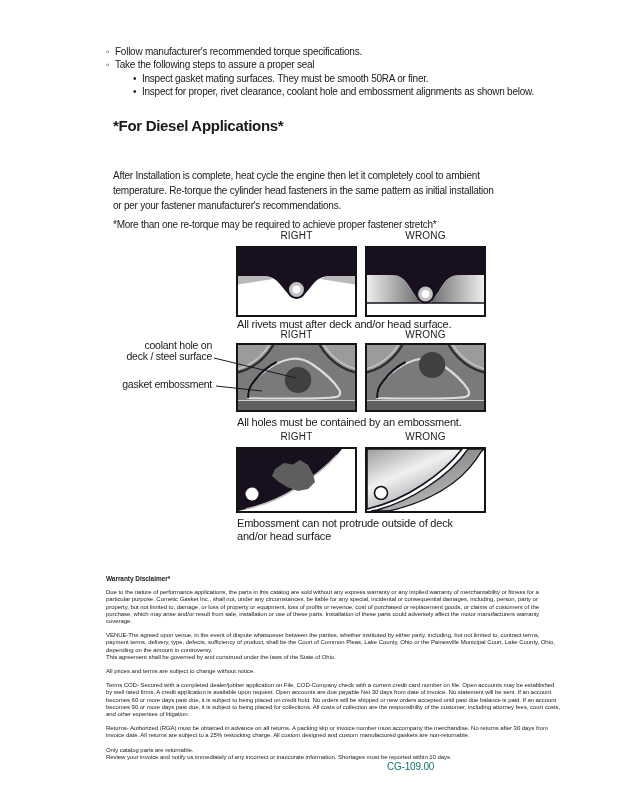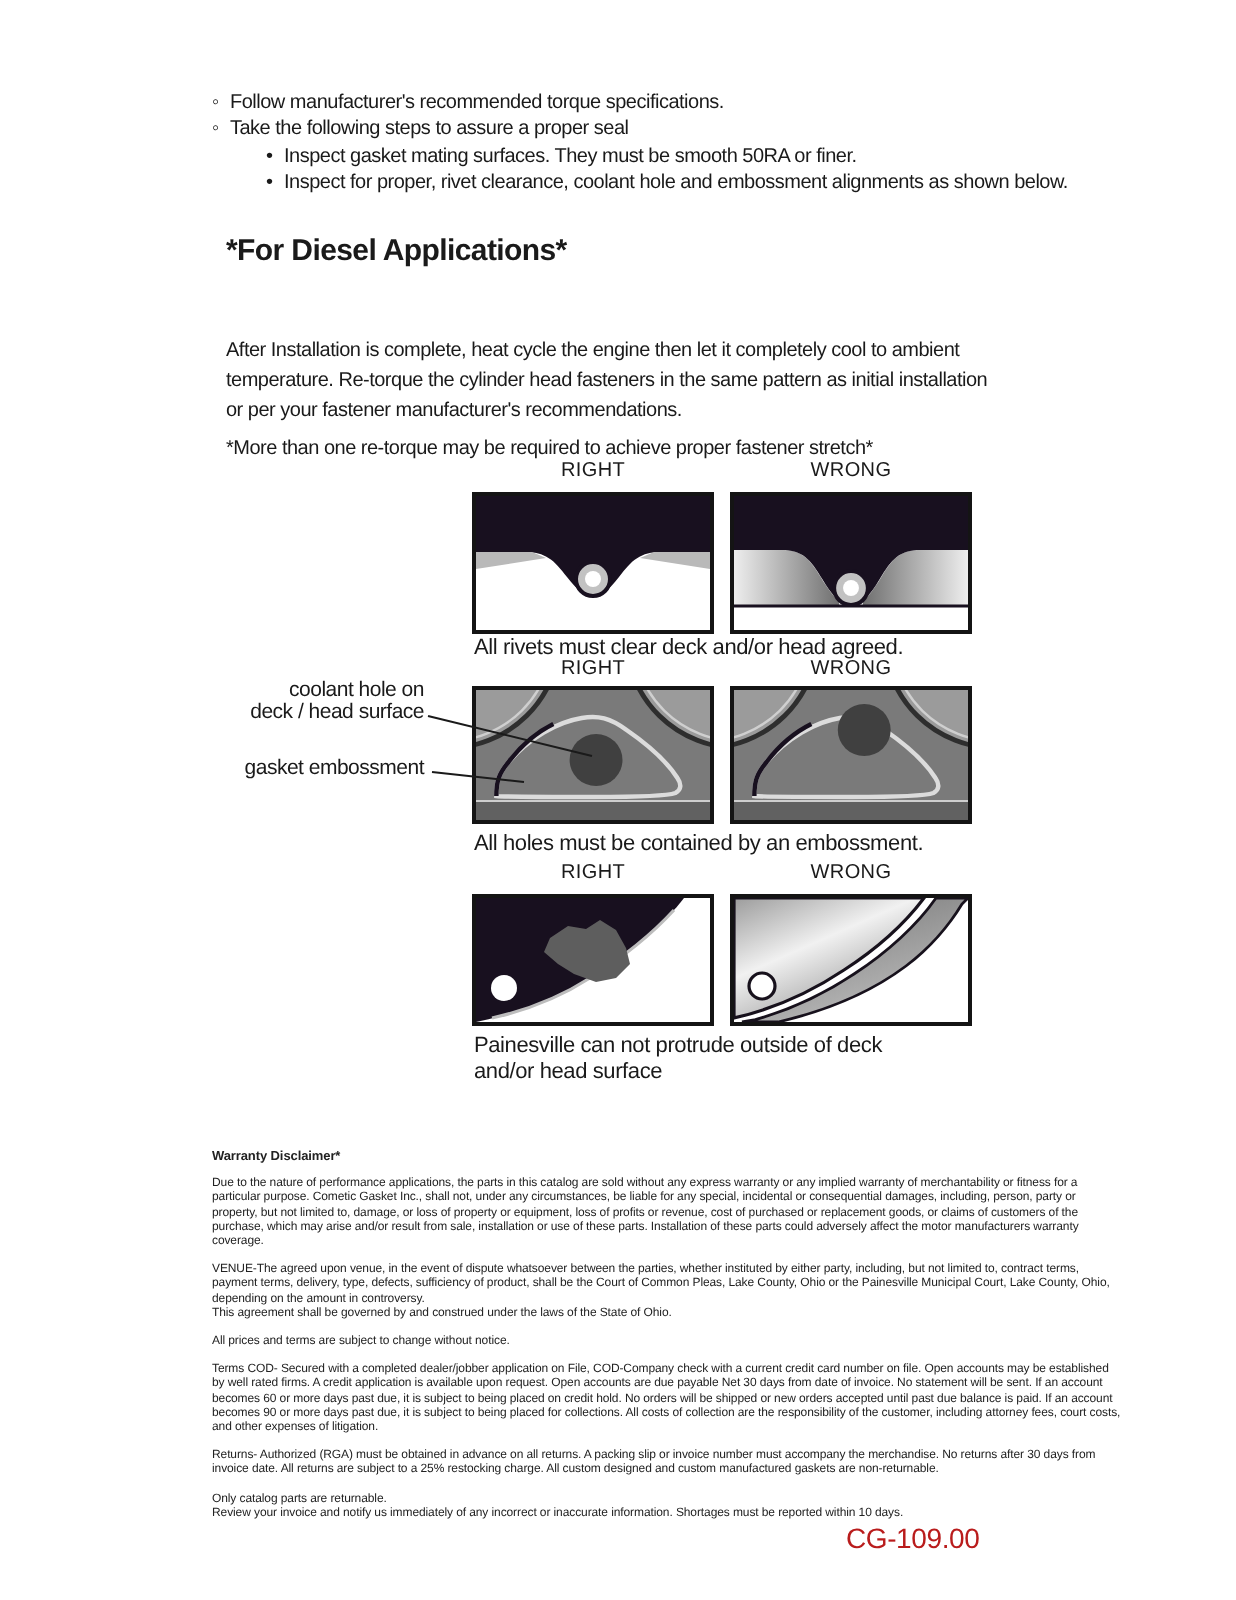--- a/index.html
+++ b/index.html
@@ -43,21 +43,21 @@
   .side-label{position:absolute;text-align:right;font-size:10.5px;letter-spacing:-0.25px;line-height:11px;width:112px;left:100px;white-space:pre-line;}
   .sl1{top:340px;} .sl2{top:379px;}
   .leaders{position:absolute;left:212px;top:353px;width:90px;height:42px;z-index:5;}
 
   .disclaimer{position:absolute;left:106px;top:575px;width:455px;font-size:6px;
               letter-spacing:-0.05px;line-height:7.2px;color:#222;}
   .disclaimer h4{margin:0;font-size:6.5px;font-weight:700;}
   .disclaimer p{margin:0;}
   .disclaimer p.gap{margin-top:7px;}
 
-  .pageno{position:absolute;left:387px;top:761px;font-size:14px;letter-spacing:-0.2px;color:#b91c1c;margin-left:36px;}
+  .pageno{position:absolute;left:387px;top:761px;font-size:10px;letter-spacing:-0.2px;color:#0f766e;}
 </style>
 </head>
 <body>
 
 <div class="page">
 
 
   <div class="bullets">
     <div class="b-row"><span class="mk">◦</span><span>Follow manufacturer's recommended torque specifications.</span></div>
     <div class="b-row"><span class="mk">◦</span><span>Take the following steps to assure a proper seal</span></div>
@@ -98,21 +98,21 @@
             </linearGradient>
         </defs>
         <path d="M0 27 H24 C34 27 38 31 44 41 C47 46 50 50 53 52.5 L53 55 H0 Z" fill="url(#gL)"></path>
         <path d="M118 27 H94 C84 27 80 31 74 41 C71 46 68 50 65 52.5 L65 55 H118 Z" fill="url(#gR)"></path>
         <path d="M0 0 H118 V27 H94 C83.5 27 79.5 31.5 73.5 41.5 C68.5 50 64 54.5 59 54.5 C54 54.5 49.5 50 44.5 41.5 C38.5 31.5 34.5 27 24 27 H0 Z" style="fill:var(--diagram-dark)"></path>
         <line x1="0" y1="55" x2="118" y2="55" style="stroke:var(--diagram-dark)" stroke-width="1.6"></line>
         <circle cx="59" cy="46" r="8.5" fill="#c2c2c2" style="stroke:var(--diagram-dark)" stroke-width="2"></circle>
         <circle cx="59" cy="46" r="4" fill="#ffffff"></circle>
       </svg>
     </div>
-    <div class="dg-cap">All rivets must clear deck and/or head agreed.</div>
+    <div class="dg-cap">All rivets must after deck and/or head surface.</div>
   </div>
 
   <div class="diag-row r2">
     <div class="dg-label lb1">RIGHT</div>
     <div class="dg-label lb2">WRONG</div>
     <div class="dg-box bx1">
       <svg viewBox="0 0 115 65" preserveAspectRatio="none">
         <rect width="115" height="65" style="fill:var(--gray-web)"></rect>
         <circle cx="-14" cy="-26" r="55" style="fill:var(--gray-bore)" stroke="#2e2e2e" stroke-width="2.4"></circle>
         <circle cx="-14" cy="-26" r="51.5" fill="none" stroke="#cfcfcf" stroke-width="1.2"></circle>
@@ -136,21 +136,21 @@
         <line x1="0" y1="55.5" x2="115" y2="55.5" stroke="#cfcfcf" stroke-width="1"></line>
         <path d="M10 53 C10 46 11 42 16 36 C26 24 40 16 52 14 C60 12.5 66 14 74 20 C84 27 94 36 99 44 C101 47 101 50 98 51.5 C94 53 80 53.5 58 53.5 C36 53.5 14 53.5 10 53 Z" fill="none" style="stroke:var(--emboss-line)" stroke-width="2.2"></path>
         <path d="M10 53 C10 46 11 42 16 36 C22 28 30 21 38 17" fill="none" style="stroke:var(--diagram-dark)" stroke-width="2.2"></path>
         <circle cx="64" cy="20" r="13" fill="#404040"></circle>
       </svg>
     </div>
     <div class="dg-cap">All holes must be contained by an embossment.</div>
   </div>
 
   <div class="side-label sl1">coolant hole on
-deck / head surface</div>
+deck / steel surface</div>
   <div class="side-label sl2">gasket embossment</div>
   <svg class="leaders" viewBox="0 0 90 42">
     <line x1="2" y1="5" x2="84" y2="25" stroke="#1a1a1a" stroke-width="1"></line>
     <line x1="4" y1="33" x2="50" y2="38" stroke="#1a1a1a" stroke-width="1"></line>
   </svg>
 
   <div class="diag-row r3">
     <div class="dg-label lb1">RIGHT</div>
     <div class="dg-label lb2">WRONG</div>
     <div class="dg-box bx1">
@@ -174,21 +174,21 @@
           <linearGradient id="g4" x1="0" y1="0" x2="0.6" y2="1">
               <stop offset="0" stop-color="#6f6f6f"></stop>
               <stop offset="1" stop-color="#bdbdbd"></stop>
             </linearGradient>
         </defs>
         <path d="M0 0 H95 C86 12 72 25 55 36 C40 46 22 55 0 60 Z" fill="url(#g3)" stroke="#17111c" stroke-width="1.6"></path>
         <path d="M117 0 H101 C92 13 77 27 60 38 C45 48 28 56 10 61 L4 62 H22 C48 56 70 46 86 34 C98 25 108 13 114 3 Z" fill="url(#g4)" stroke="#17111c" stroke-width="1.4"></path>
         <circle cx="14" cy="44" r="6.5" fill="#ffffff" stroke="#17111c" stroke-width="1.6"></circle>
       </svg>
     </div>
-    <div class="dg-cap">Painesville can not protrude outside of deck
+    <div class="dg-cap">Embossment can not protrude outside of deck
 and/or head surface</div>
   </div>
 
   <div class="disclaimer">
     <h4>Warranty Disclaimer*</h4>
     <p class="gap">Due to the nature of performance applications, the parts in this catalog are sold without any express warranty or any implied warranty of merchantability or fitness for a particular purpose.  Cometic Gasket Inc., shall not, under any circumstances, be liable for any special, incidental or consequential damages, including, person, party or property, but not limited to, damage, or loss of property or equipment, loss of profits or revenue, cost of purchased or replacement goods, or claims of customers of the purchase, which may arise and/or result from sale, installation or use of these parts.  Installation of these parts could adversely affect the motor manufacturers warranty coverage.</p>
     <p class="gap">VENUE-The agreed upon venue, in the event of dispute whatsoever between the parties, whether instituted by either party, including, but not limited to, contract terms, payment terms, delivery, type, defects, sufficiency of product, shall be the Court of Common Pleas, Lake County, Ohio or the Painesville Municipal Court, Lake County, Ohio, depending on the amount in controversy.</p>
     <p>This agreement shall be governed by and construed under the laws of the State of Ohio.</p>
     <p class="gap">All prices and terms are subject to change without notice.</p>
     <p class="gap">Terms COD- Secured with a completed dealer/jobber application on File, COD-Company check with a current credit card number on file.  Open accounts may be established by well rated firms.  A credit application is available upon request.  Open accounts are due payable Net 30 days from date of invoice.  No statement will be sent.  If an account becomes 60 or more days past due, it is subject to being placed on credit hold.  No orders will be shipped or new orders accepted until past due balance is paid.  If an account becomes 90 or more days past due, it is subject to being placed for collections.  All costs of collection are the responsibility of the customer, including attorney fees, court costs, and other expenses of litigation.</p>

